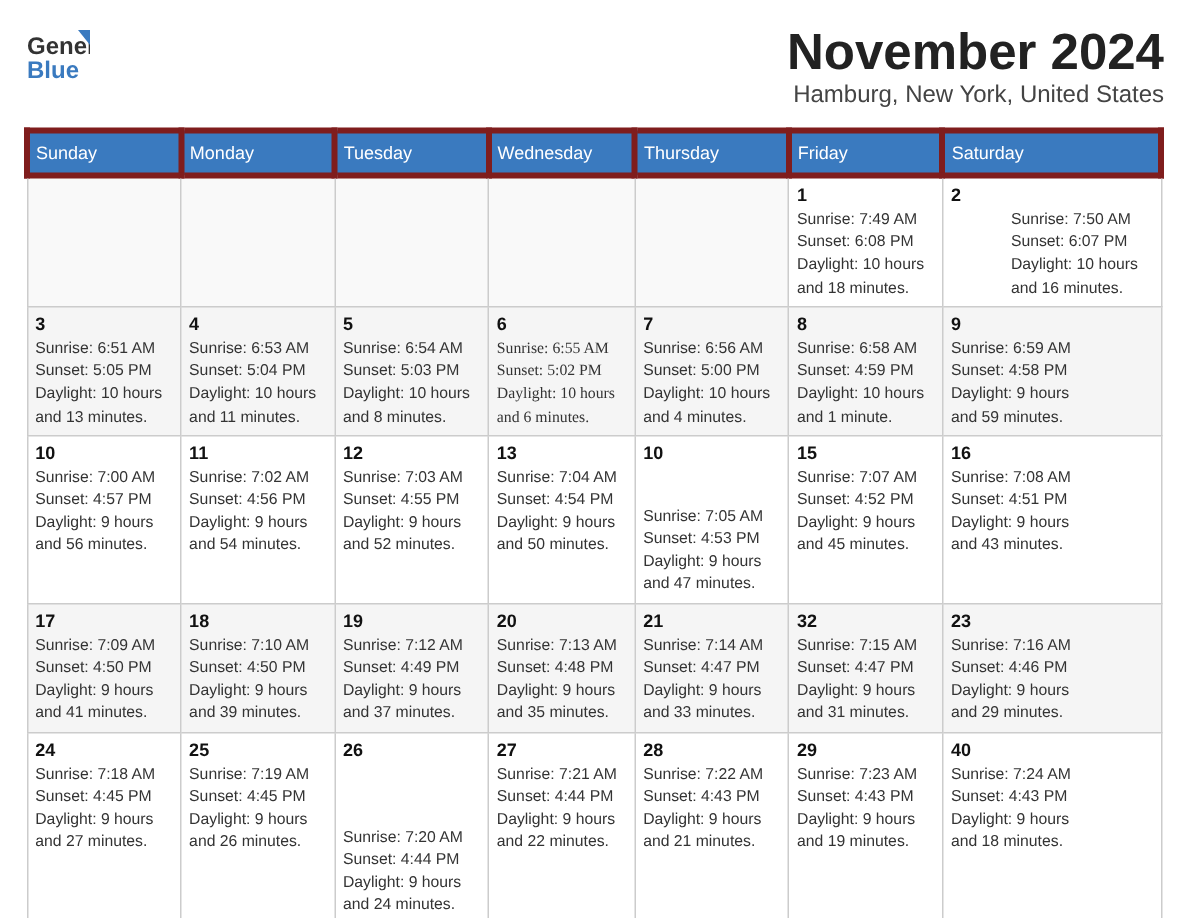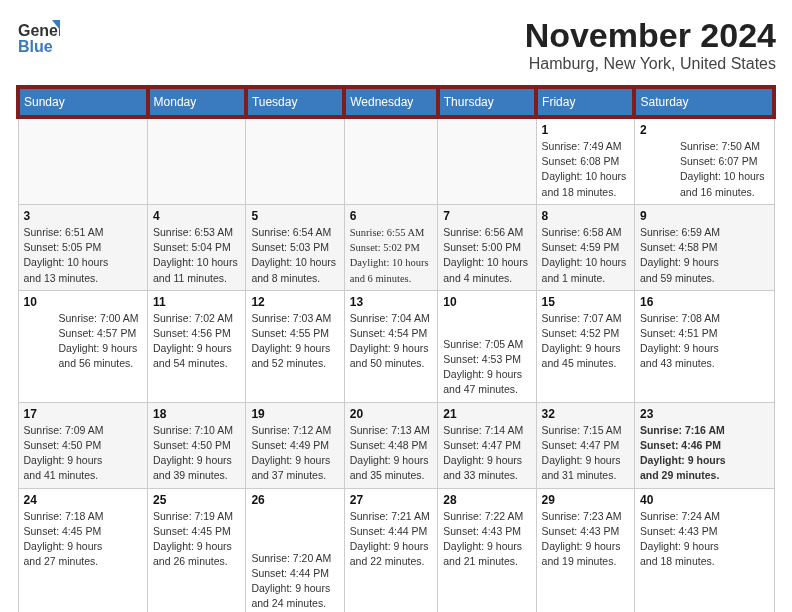--- a/index.html
+++ b/index.html
@@ -171,21 +171,21 @@
           <div class="day-number">9</div>
           <div class="day-info" style="white-space: pre-line;">Sunrise: 6:59 AM
 Sunset: 4:58 PM
 Daylight: 9 hours
 and 59 minutes.</div>
         </td>
       </tr>
       <tr>
         <td>
           <div class="day-number">10</div>
-          <div class="day-info" style="white-space: pre-line; margin-left: 35px;">Sunrise: 7:00 AM
+          <div class="day-info" style="white-space: pre-line;">Sunrise: 7:00 AM
 Sunset: 4:57 PM
 Daylight: 9 hours
 and 56 minutes.</div>
         </td>
         <td>
           <div class="day-number">11</div>
           <div class="day-info" style="white-space: pre-line;">Sunrise: 7:02 AM
 Sunset: 4:56 PM
 Daylight: 9 hours
 and 54 minutes.</div>
@@ -264,21 +264,21 @@
         </td>
         <td>
           <div class="day-number">32</div>
           <div class="day-info" style="white-space: pre-line;">Sunrise: 7:15 AM
 Sunset: 4:47 PM
 Daylight: 9 hours
 and 31 minutes.</div>
         </td>
         <td>
           <div class="day-number">23</div>
-          <div class="day-info" style="white-space: pre-line; font-weight: bold;">Sunrise: 7:16 AM
+          <div class="day-info" style="white-space: pre-line;">Sunrise: 7:16 AM
 Sunset: 4:46 PM
 Daylight: 9 hours
 and 29 minutes.</div>
         </td>
       </tr>
       <tr>
         <td>
           <div class="day-number">24</div>
           <div class="day-info" style="white-space: pre-line;">Sunrise: 7:18 AM
 Sunset: 4:45 PM

